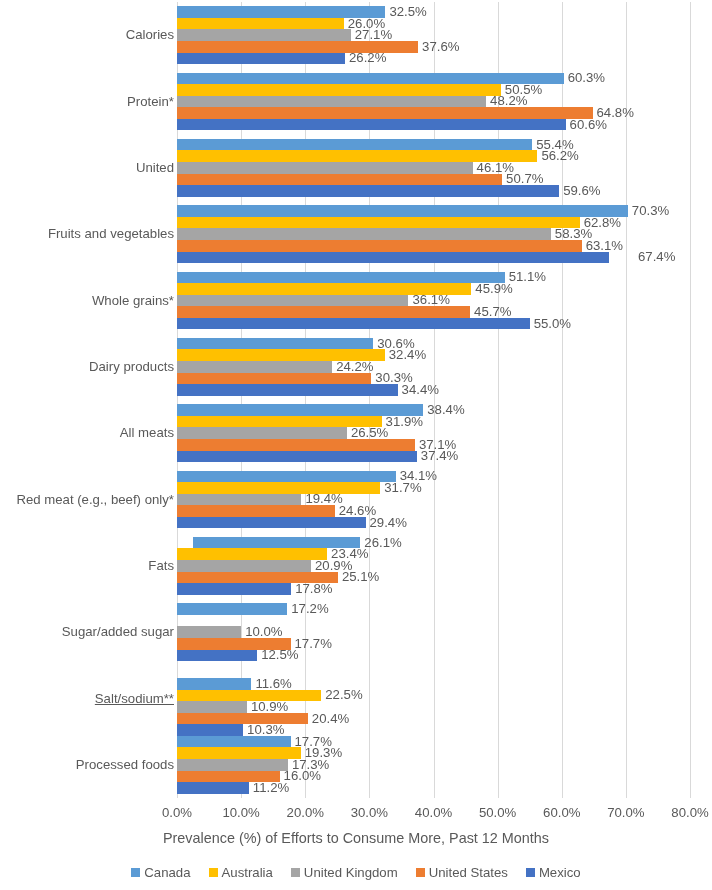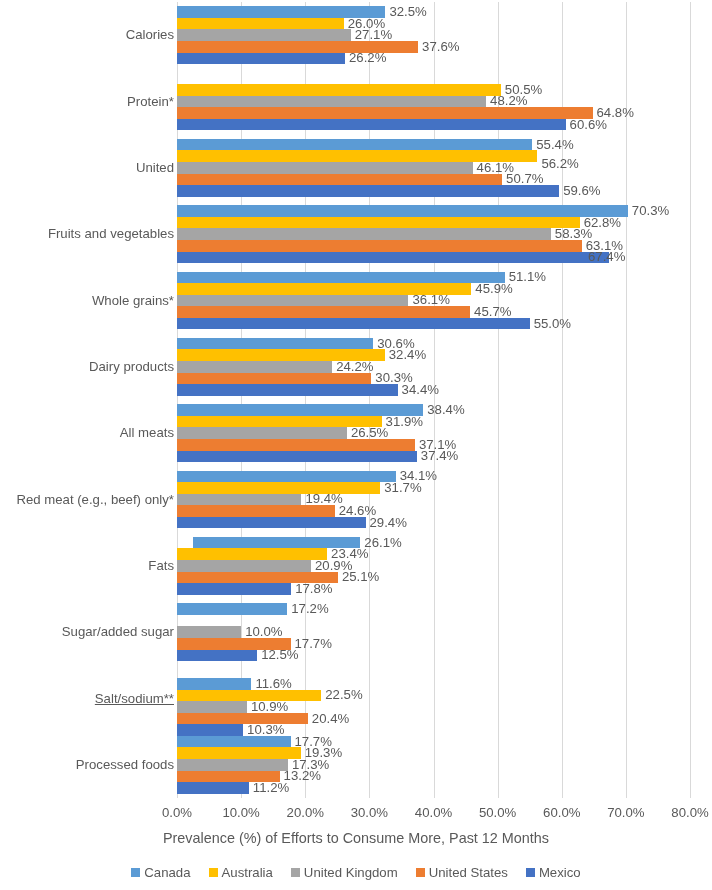--- a/index.html
+++ b/index.html
@@ -185,20 +185,24 @@
           <div class="barrow" style="top: 34.8px; width: 513px;">
             <div class="bar" title="United States Calories 37.6%" style="width: 241.11px; background: rgb(237, 125, 49);"></div>
             <div class="bar-label" style="left: 241.11px;">37.6%</div>
           </div>
           <div class="barrow" style="top: 46.4px; width: 513px;">
             <div class="bar" title="Mexico Calories 26.2%" style="width: 168.007px; background: rgb(68, 114, 196);"></div>
             <div class="bar-label" style="left: 168.007px;">26.2%</div>
           </div>
         </div>
         <div class="group" style="top: 70.5px; height: 58px;">
+          <div class="barrow" style="top: 0px; width: 513px;">
+            <div class="bar" title="Canada Protein* 60.3%" style="width: 386.674px; background: rgb(91, 155, 213);"></div>
+            <div class="bar-label" style="left: 386.674px;">60.3%</div>
+          </div>
           <div class="barrow" style="top: 11.6px; width: 513px;">
             <div class="bar" title="Australia Protein* 50.5%" style="width: 323.831px; background: rgb(255, 192, 0);"></div>
             <div class="bar-label" style="left: 323.831px;">50.5%</div>
           </div>
           <div class="barrow" style="top: 23.2px; width: 513px;">
             <div class="bar" title="United Kingdom Protein* 48.2%" style="width: 309.082px; background: rgb(165, 165, 165);"></div>
             <div class="bar-label" style="left: 309.082px;">48.2%</div>
           </div>
           <div class="barrow" style="top: 34.8px; width: 513px;">
             <div class="bar" title="United States Protein* 64.8%" style="width: 415.53px; background: rgb(237, 125, 49);"></div>
@@ -209,21 +213,21 @@
             <div class="bar-label" style="left: 388.597px;">60.6%</div>
           </div>
         </div>
         <div class="group" style="top: 136.833px; height: 58px;">
           <div class="barrow" style="top: 0px; width: 513px;">
             <div class="bar" title="Canada Fiber 55.4%" style="width: 355.252px; background: rgb(91, 155, 213);"></div>
             <div class="bar-label" style="left: 355.252px;">55.4%</div>
           </div>
           <div class="barrow" style="top: 11.6px; width: 513px;">
             <div class="bar" title="Australia Fiber 56.2%" style="width: 360.382px; background: rgb(255, 192, 0);"></div>
-            <div class="bar-label" style="left: 360.382px; margin-top: 8px;">56.2%</div>
+            <div class="bar-label" style="left: 360.382px;">56.2%</div>
           </div>
           <div class="barrow" style="top: 23.2px; width: 513px;">
             <div class="bar" title="United Kingdom Fiber 46.1%" style="width: 295.616px; background: rgb(165, 165, 165);"></div>
             <div class="bar-label" style="left: 295.616px;">46.1%</div>
           </div>
           <div class="barrow" style="top: 34.8px; width: 513px;">
             <div class="bar" title="United States Fiber 50.7%" style="width: 325.114px; background: rgb(237, 125, 49);"></div>
             <div class="bar-label" style="left: 325.114px;">50.7%</div>
           </div>
           <div class="barrow" style="top: 46.4px; width: 513px;">
@@ -243,21 +247,21 @@
           <div class="barrow" style="top: 23.2px; width: 513px;">
             <div class="bar" title="United Kingdom Fruits and vegetables 58.3%" style="width: 373.849px; background: rgb(165, 165, 165);"></div>
             <div class="bar-label" style="left: 373.849px;">58.3%</div>
           </div>
           <div class="barrow" style="top: 34.8px; width: 513px;">
             <div class="bar" title="United States Fruits and vegetables 63.1%" style="width: 404.629px; background: rgb(237, 125, 49);"></div>
             <div class="bar-label" style="left: 404.629px;">63.1%</div>
           </div>
           <div class="barrow" style="top: 46.4px; width: 513px;">
             <div class="bar" title="Mexico Fruits and vegetables 67.4%" style="width: 432.202px; background: rgb(68, 114, 196);"></div>
-            <div class="bar-label" style="left: 407px;">67.4%</div>
+            <div class="bar-label" style="left: 457px;">67.4%</div>
           </div>
         </div>
         <div class="group" style="top: 269.5px; height: 58px;">
           <div class="barrow" style="top: 0px; width: 513px;">
             <div class="bar" title="Canada Whole grains* 51.1%" style="width: 327.679px; background: rgb(91, 155, 213);"></div>
             <div class="bar-label" style="left: 327.679px;">51.1%</div>
           </div>
           <div class="barrow" style="top: 11.6px; width: 513px;">
             <div class="bar" title="Australia Whole grains* 45.9%" style="width: 294.334px; background: rgb(255, 192, 0);"></div>
             <div class="bar-label" style="left: 294.334px;">45.9%</div>
@@ -411,21 +415,21 @@
           <div class="barrow" style="top: 11.6px; width: 513px;">
             <div class="bar" title="Australia Processed foods 19.3%" style="width: 123.761px; background: rgb(255, 192, 0);"></div>
             <div class="bar-label" style="left: 123.761px;">19.3%</div>
           </div>
           <div class="barrow" style="top: 23.2px; width: 513px;">
             <div class="bar" title="United Kingdom Processed foods 17.3%" style="width: 110.936px; background: rgb(165, 165, 165);"></div>
             <div class="bar-label" style="left: 110.936px;">17.3%</div>
           </div>
           <div class="barrow" style="top: 34.8px; width: 513px;">
             <div class="bar" title="United States Processed foods 16.0%" style="width: 102.6px; background: rgb(237, 125, 49);"></div>
-            <div class="bar-label" style="left: 102.6px;">13.2%</div>
+            <div class="bar-label" style="left: 102.6px;">16.0%</div>
           </div>
           <div class="barrow" style="top: 46.4px; width: 513px; padding-left: 48px;">
             <div class="bar" title="Mexico Processed foods 11.2%" style="width: 71.82px; background: rgb(68, 114, 196);"></div>
             <div class="bar-label" style="left: 71.82px;">11.2%</div>
           </div>
         </div>
       </div>
   </div>
 
   <div>

